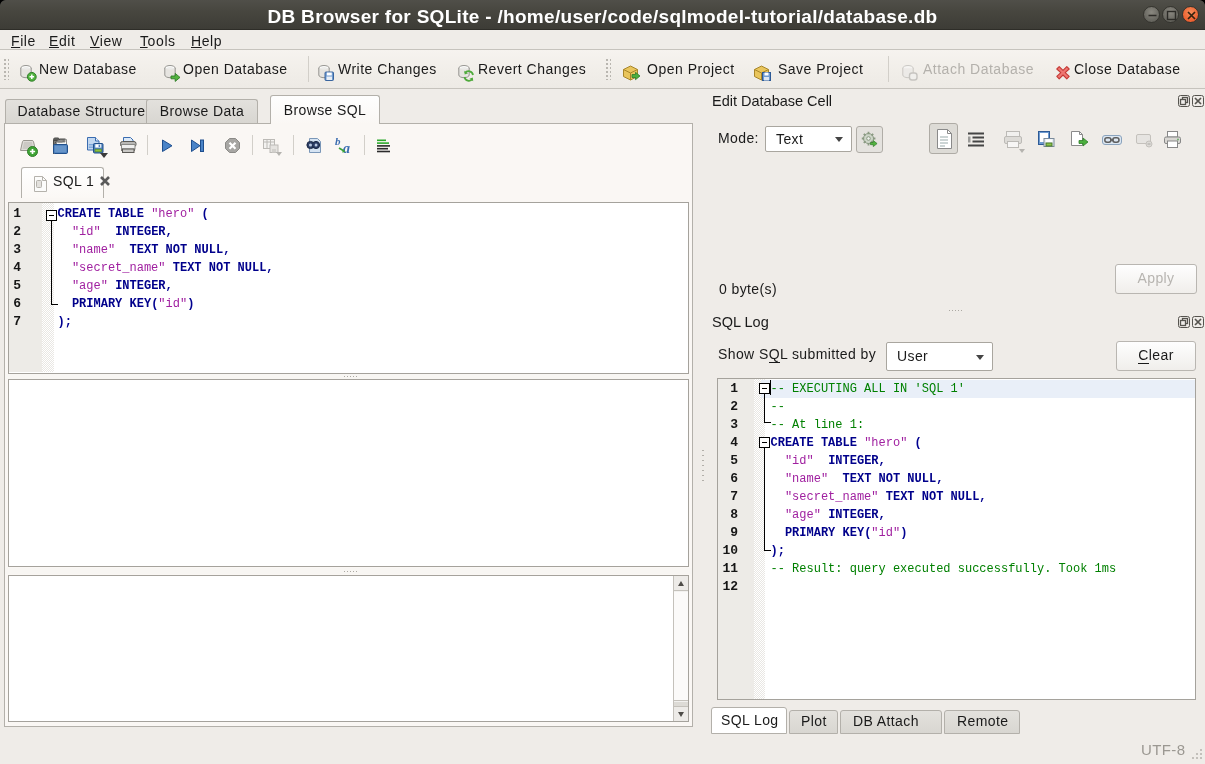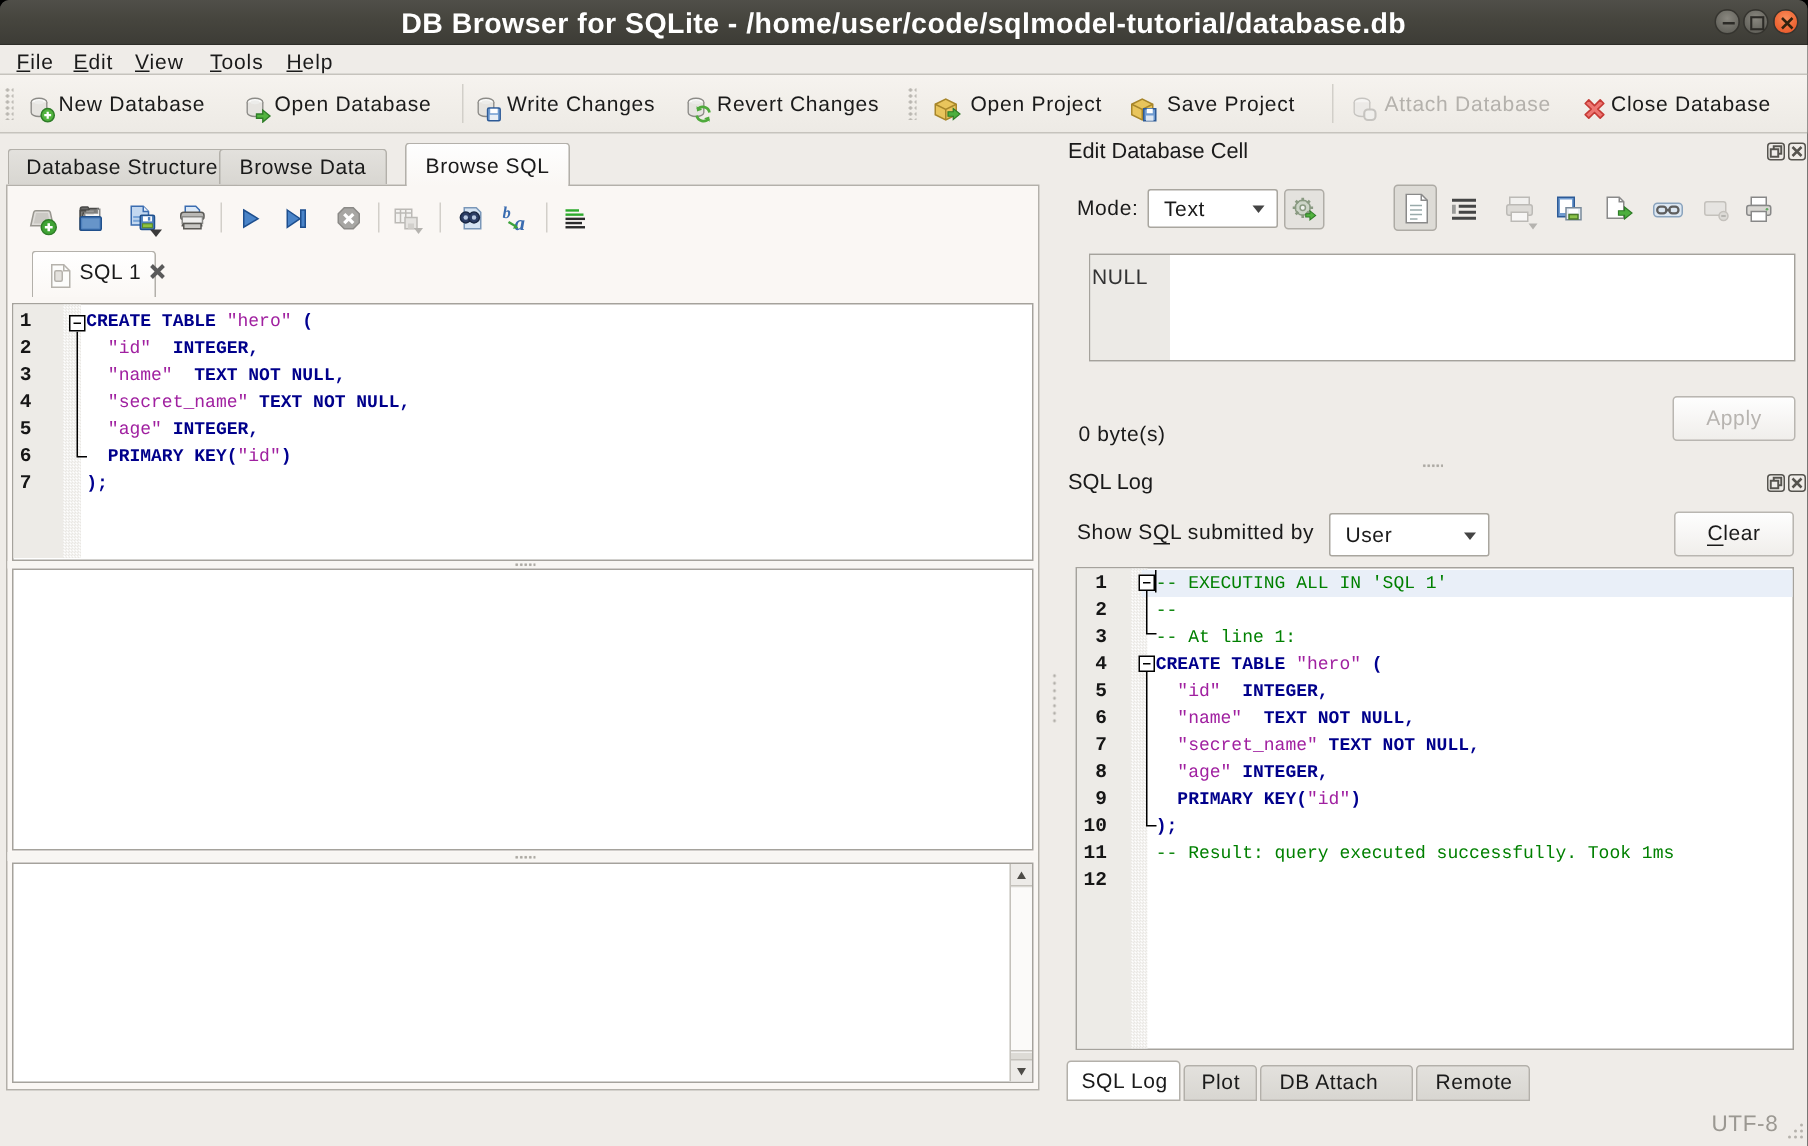--- a/index.html
+++ b/index.html
@@ -389,24 +389,20 @@
       <path d="M12.5 11 h3" stroke="#aaa8a4"></path>
       </svg>
     <svg class="abs" style="left:1163px; top:130px;" width="20" height="19">
       <rect x="4.5" y="1.5" width="10" height="5.5" fill="#fff" stroke="#888"></rect>
       <rect x="1.5" y="7" width="16" height="6.5" rx="1.5" fill="#d9d7d3" stroke="#888"></rect>
       <rect x="4.5" y="11" width="10" height="6.5" fill="#fff" stroke="#888"></rect>
       <circle cx="15" cy="9.5" r="0.9" fill="#6a6"></circle>
       </svg>
   </div>
 
-  <div class="whitebox" style="left:726px; top:169px; width:471px; height:72px;">
-    <div class="abs" style="left:0; top:0; width:53px; height:70px; background:#eceae6;"></div>
-    <div class="abs" style="left:1px; top:6px; color:#333;">NULL</div>
-  </div>
   <div class="abs" style="left:719px; top:281px;">0 byte(s)</div>
   <div class="btn" style="left:1115px; top:264px; width:82px; height:30px; color:#b7b4b0;">
       <div style="margin-top:5px;">Apply</div>
     </div>
   <div class="dots" style="left:948px; top:309px;"></div>
 
   <div class="abs" style="left:712px; top:314px; font-size:14.5px; letter-spacing:0;">SQL Log</div>
   <div class="dockbtn" style="left:1178px; top:316px;">
       <svg width="10" height="10" style="position:absolute;left:0.2px;top:0.2px;">
         <rect x="3.5" y="1.5" width="5" height="5" fill="none" stroke="#56544f" stroke-width="1.3"></rect>

